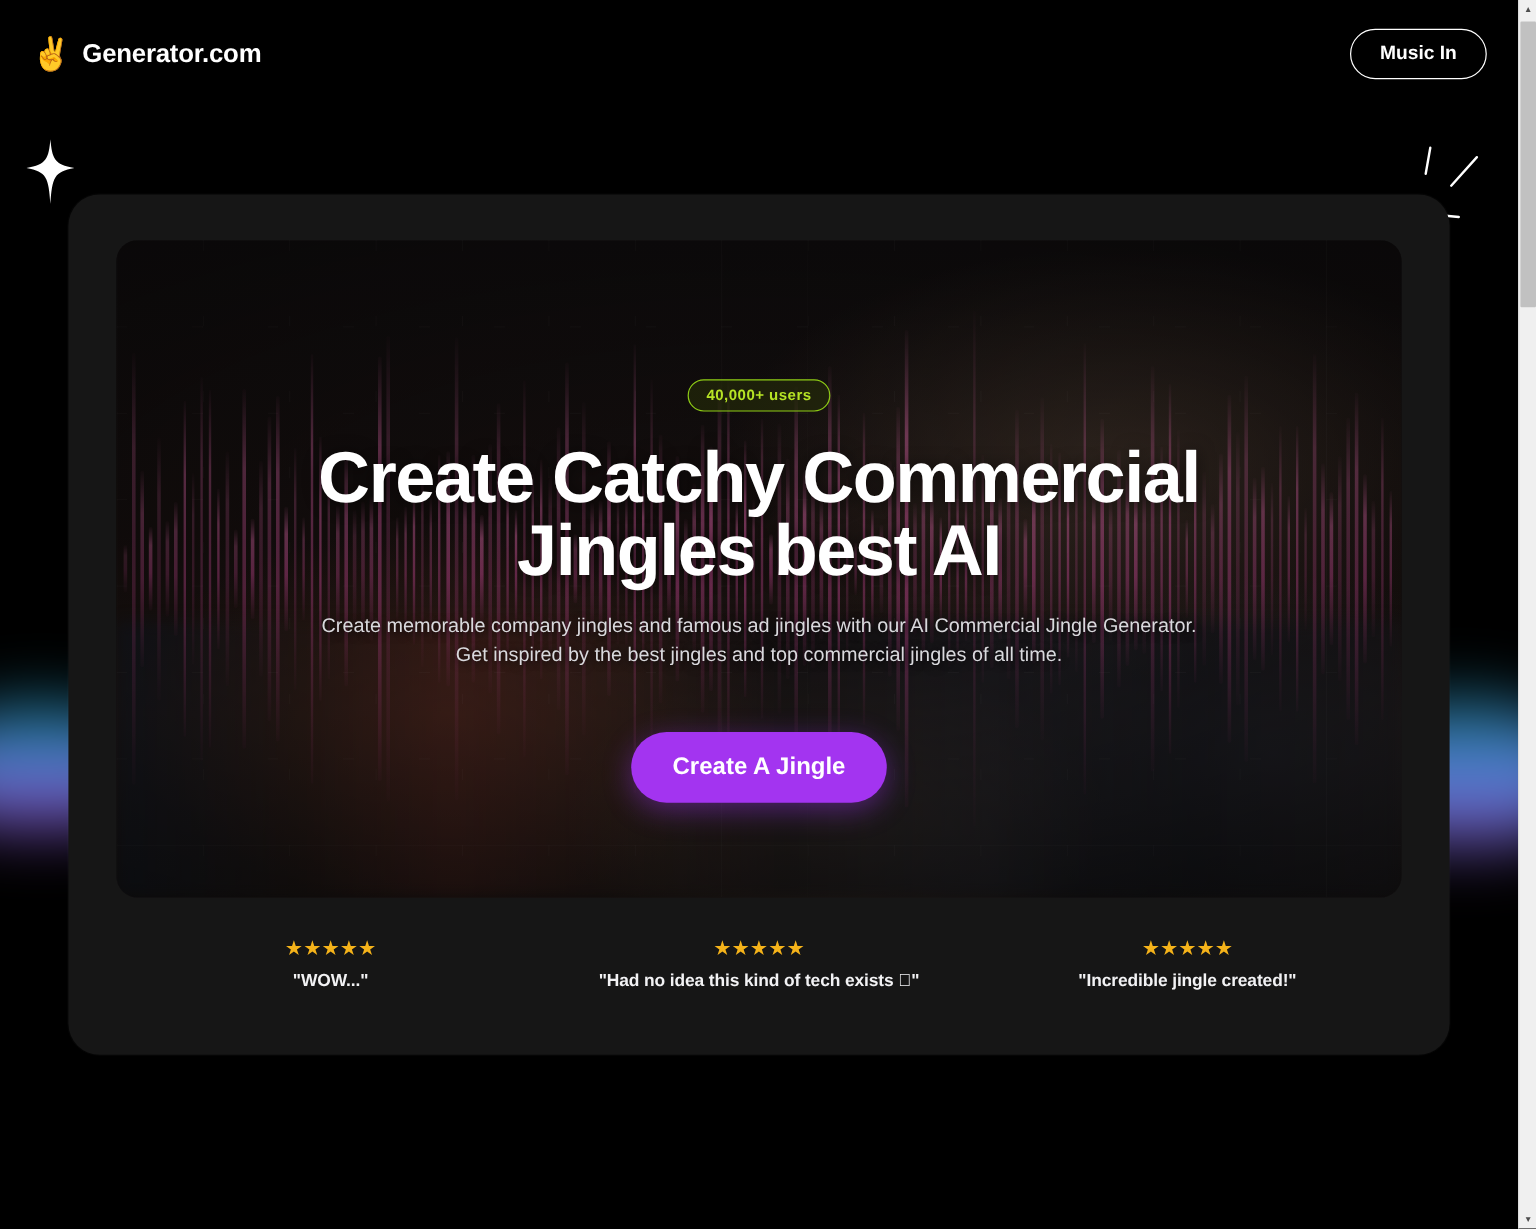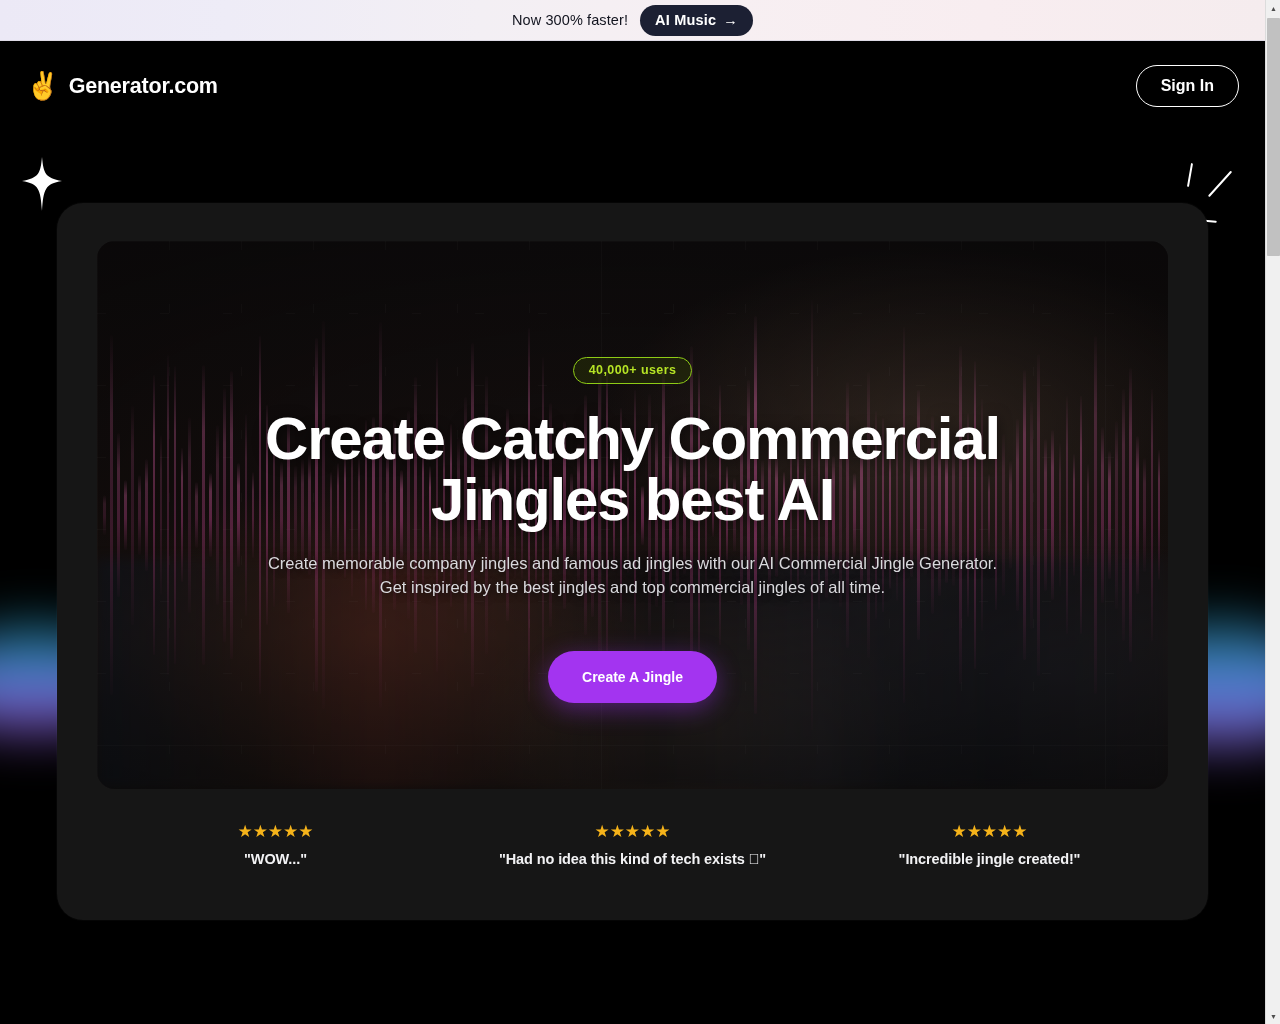--- a/index.html
+++ b/index.html
@@ -278,21 +278,21 @@
     font-size: 16.5px;
     line-height: 23.5px;
     text-align: center;
     max-width: 735px;
     text-shadow: 0 1px 8px rgba(0,0,0,.75);
   }
   .cta-btn {
     margin-top: 52px;
     background: #a334f0;
     color: #ffffff;
-    font-size: 14px;
+    font-size: 20px;
     font-weight: bold;
     border: none;
     padding: 18px 34px;
     border-radius: 999px;
     cursor: pointer;
     font-family: "Liberation Sans", sans-serif;
     box-shadow: 0 6px 24px rgba(150,50,230,.45);
   }
 
   
@@ -354,36 +354,29 @@
     border-radius: 1px;
   }
 </style>
 </head>
 <body>
 
 <div id="page">
 
   <div class="viewport">
 
-    <div class="announce">
-      <span class="announce-text">Now 300% faster!</span>
-      <span class="announce-pill">
-        <span>AI Music</span>
-        <span>→</span>
-      </span>
-    </div>
 
     <div class="dark-body">
 
       <div class="site-header">
         <div class="brand">
           <span class="brand-emoji">✌️</span>
           <span class="brand-name">Generator.com</span>
         </div>
-        <button class="signin-btn">Sign In</button>
+        <button class="signin-btn">Music In</button>
       </div>
 
       <div class="spark-left">
         <svg width="40" height="54" viewBox="0 0 40 54" aria-hidden="true">
           <path d="M20 0 C21.5 16 23 21 40 24 C23 27 21.5 32 20 54 C18.5 32 17 27 0 24 C17 21 18.5 16 20 0 Z" fill="#ffffff"></path>
         </svg>
       </div>
 
       <div class="deco-lines">
         <span class="deco-line dl1"></span>

